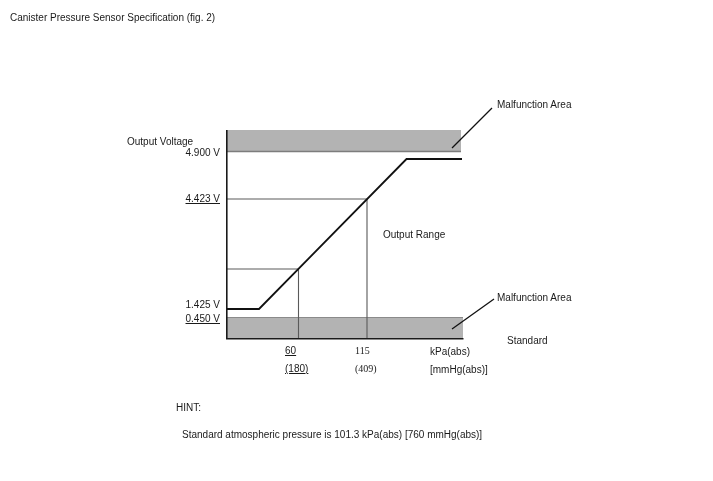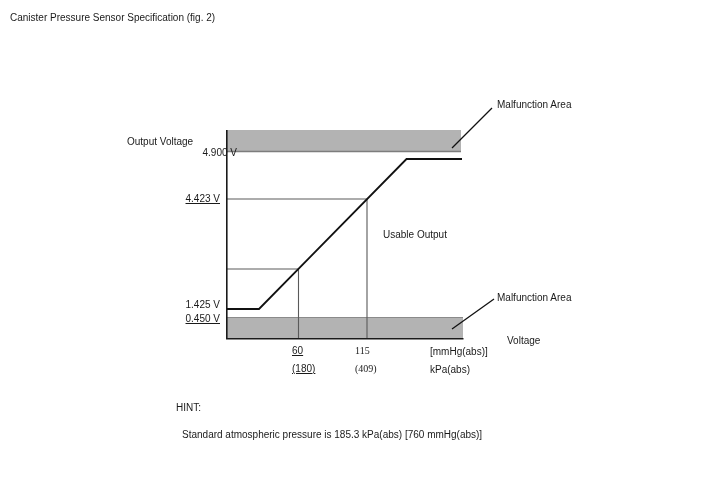--- a/index.html
+++ b/index.html
@@ -42,41 +42,41 @@
     <line x1="226" y1="338.8" x2="463.5" y2="338.8" stroke="#1a1a1a" stroke-width="1.6"></line>
 
     <polyline points="227,309 259,309 406.5,159 462,159" fill="none" stroke="#111111" stroke-width="1.8"></polyline>
 
     <line x1="452" y1="148" x2="492" y2="108" stroke="#111111" stroke-width="1.3"></line>
     <line x1="452" y1="329" x2="494" y2="299" stroke="#111111" stroke-width="1.3"></line>
   </svg>
 
   <div class="lbl" style="left:127px; top:98px;margin-top:35px;">Output Voltage</div>
 
-  <div class="lbl ytick" style="left:165px; top:144px;">4.900 V</div>
+  <div class="lbl ytick" style="left:148px; top:144px;">4.900 V</div>
   <div class="lbl ytick" style="left:148px; top:190px;text-decoration:underline;">4.423 V</div>
   <div class="lbl ytick" style="left:148px; top:260px;margin-top:36px;">1.425 V</div>
   <div class="lbl ytick" style="left:148px; top:310px;text-decoration:underline;">0.450 V</div>
 
   <div class="lbl" style="left:497px; top:96px;">Malfunction Area</div>
   <div class="lbl" style="left:497px; top:289px;">Malfunction Area</div>
 
-  <div class="lbl" style="left:383px; top:226px;">Usable Output</div>
+  <div class="lbl" style="left:383px; top:226px;">Output Range</div>
 
-  <div class="lbl" style="left:292px; top:342px;text-decoration:underline;">
+  <div class="lbl" style="left:285px; top:342px;text-decoration:underline;">
     <div>60</div>
     <div>(180)</div>
   </div>
   <div class="lbl" style="left:355px; top:342px;font-family:Liberation Serif, serif;">
     <div>115</div>
     <div>(409)</div>
   </div>
   <div class="lbl" style="left:430px; top:343px;">
+    <div>kPa(abs)</div>
     <div>[mmHg(abs)]</div>
-    <div>kPa(abs)</div>
   </div>
 
-  <div class="lbl" style="left:507px; top:332px;">Voltage</div>
+  <div class="lbl" style="left:507px; top:332px;">Standard</div>
 
   <div class="lbl" style="left:176px; top:399px;">HINT:</div>
-  <div class="lbl" style="left:182px; top:426px;">Standard atmospheric pressure is 185.3 kPa(abs) [760 mmHg(abs)]</div>
+  <div class="lbl" style="left:182px; top:426px;">Standard atmospheric pressure is 101.3 kPa(abs) [760 mmHg(abs)]</div>
 
 </div>
 
 </body></html>

